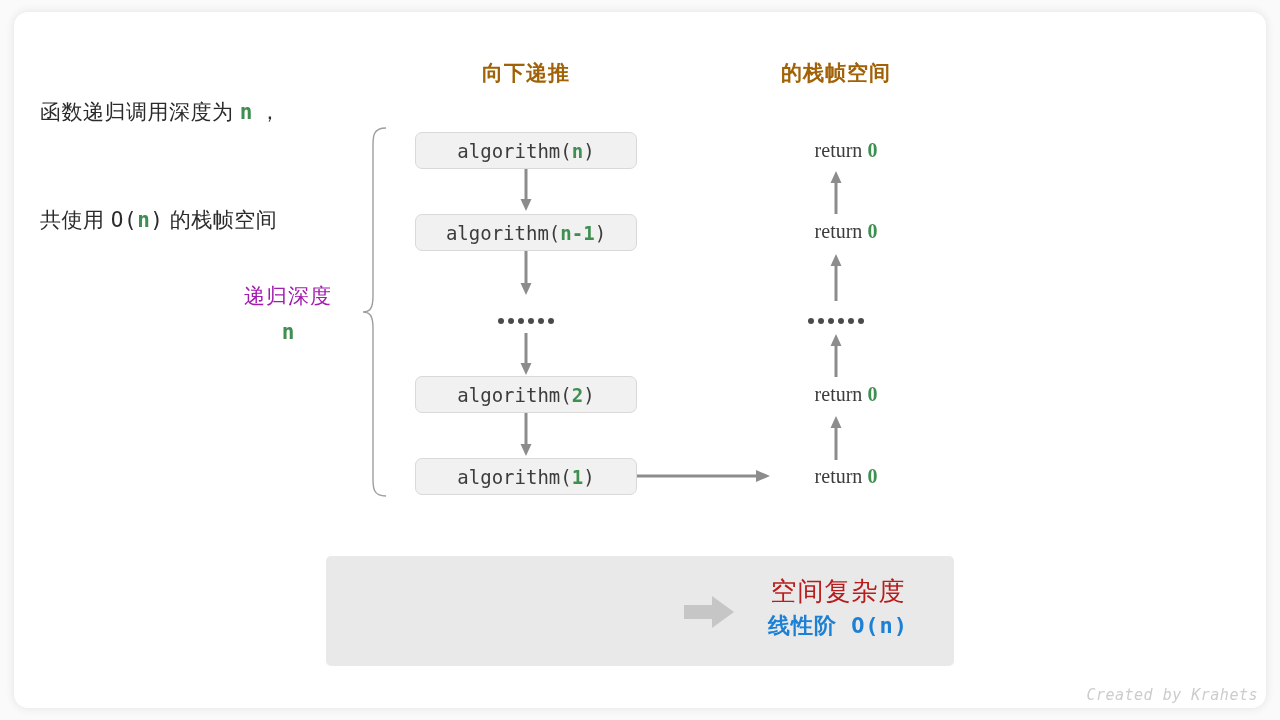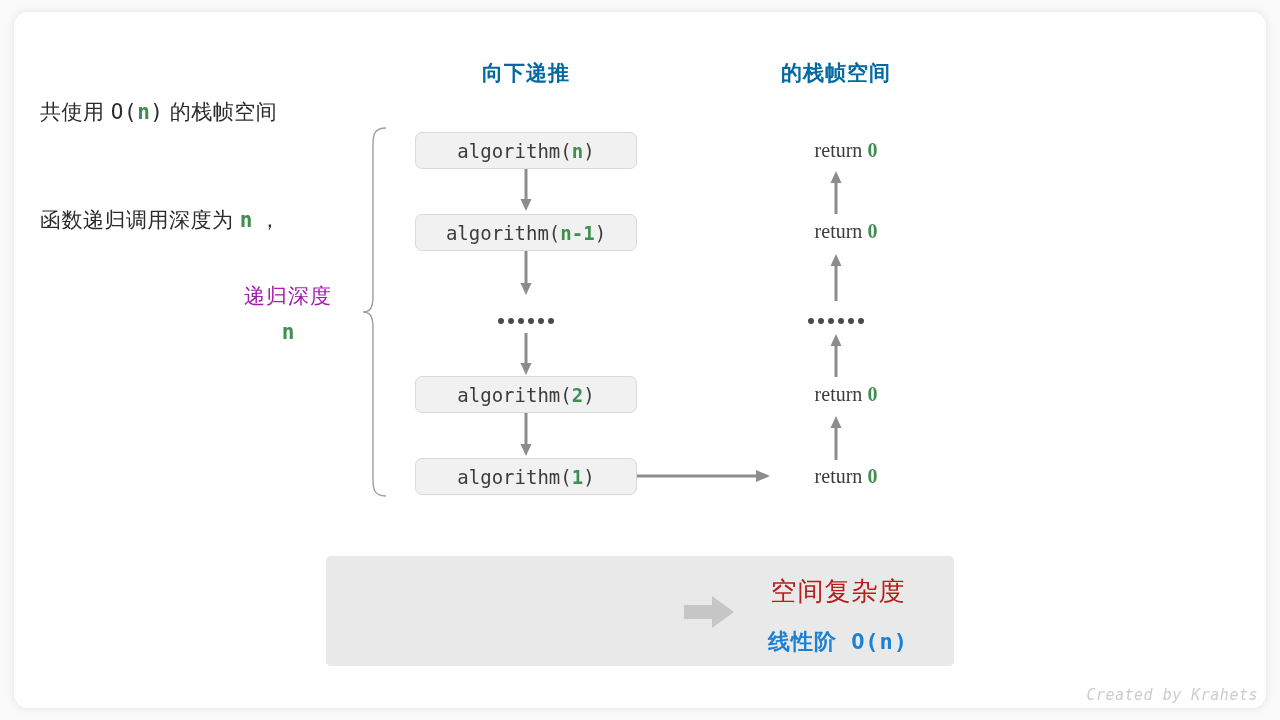--- a/index.html
+++ b/index.html
@@ -29,21 +29,21 @@
     top: 0;
     width: 1280px;
     height: 720px;
   }
 
   
   .col-head {
     position: absolute;
     font-size: 21px;
     font-weight: bold;
-    color: #0369a1;
+    color: #a16207;
     letter-spacing: 1px;
     text-align: center;
     white-space: nowrap;
     transform: translateX(-50%);
   }
   #head-down { left: 526px; top: 59px; }
   #head-up   { left: 836px; top: 59px; }
 
   
   .call-box {
@@ -191,21 +191,21 @@
   }
   .summary-right .t1 {
     display: block;
     font-size: 26px;
     font-weight: normal;
     color: #b91c1c;
     letter-spacing: 1px;
   }
   .summary-right .t2 {
     display: block;
-    margin-top: 18px;
+    margin-top: 2px;
     font-size: 22px;
     font-weight: bold;
     color: #1c80d4;
     letter-spacing: 1px;
     font-family: "DejaVu Sans Mono", monospace;
   }
   .summary-right .t2 .cn {
     font-family: "Liberation Sans", "DejaVu Sans", sans-serif;
   }
 
@@ -352,22 +352,22 @@
     <svg width="135" height="16" viewBox="0 0 135 16">
       <line x1="0" y1="8" x2="120" y2="8" stroke="#8c8c8c" stroke-width="3"></line>
       <polygon points="133,8 119,2 119,14" fill="#8c8c8c"></polygon>
     </svg>
   </div>
 
 
   <div class="summary"></div>
 
   <div class="summary-left">
+    <div><span>函数递归调用深度为 </span><span class="g">n</span><span> ，</span></div>
     <div><span>共使用 </span><span class="mono">O(</span><span class="g">n</span><span class="mono">)</span><span> 的栈帧空间</span></div>
-    <div><span>函数递归调用深度为 </span><span class="g">n</span><span> ，</span></div>
   </div>
 
   <div class="big-arrow">
     <svg width="52" height="36" viewBox="0 0 52 36">
       <polygon points="0,11 28,11 28,2 50,18 28,34 28,25 0,25" fill="#c6c6c6"></polygon>
     </svg>
   </div>
 
   <div class="summary-right">
     <span class="t1">空间复杂度</span>

